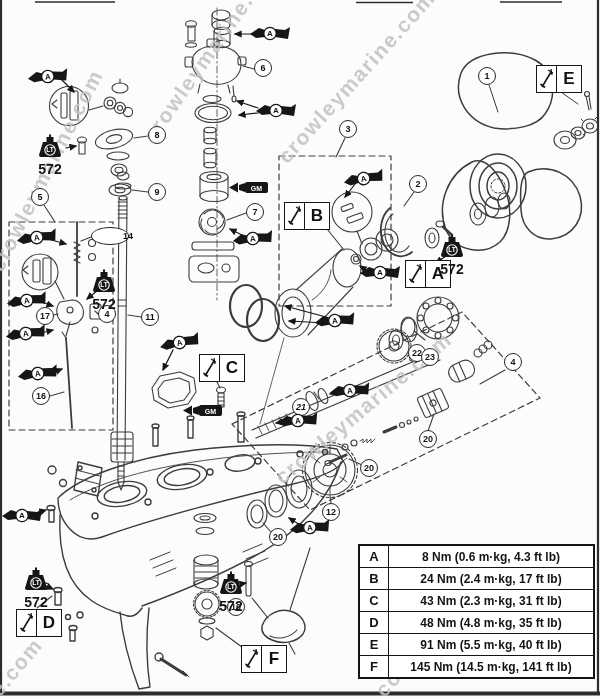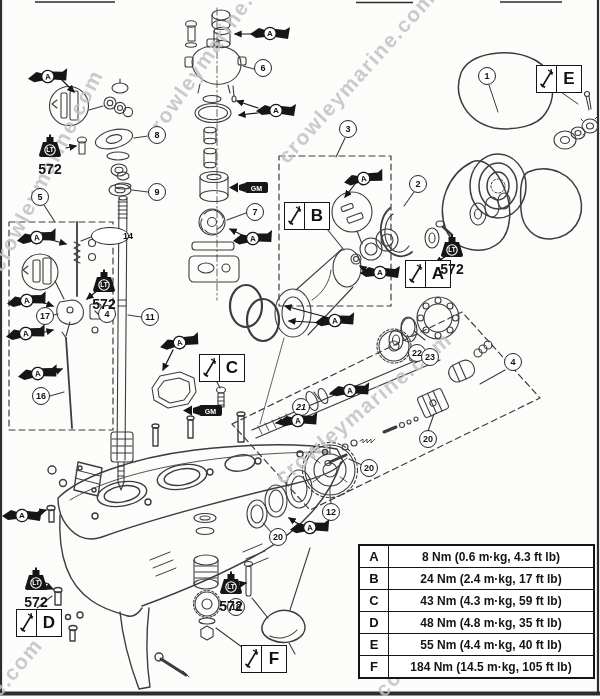--- a/index.html
+++ b/index.html
@@ -692,29 +692,29 @@
         <tr>
     <td class="k">A</td>
     <td class="v">8 Nm (0.6 m·kg, 4.3 ft lb)</td>
   </tr>
         <tr>
     <td class="k">B</td>
     <td class="v">24 Nm (2.4 m·kg, 17 ft lb)</td>
   </tr>
         <tr>
     <td class="k">C</td>
-    <td class="v">43 Nm (4.3 m·kg, 59 ft lb)</td>
+    <td class="v">43 Nm (2.3 m·kg, 31 ft lb)</td>
   </tr>
         <tr>
     <td class="k">D</td>
     <td class="v">48 Nm (4.8 m·kg, 35 ft lb)</td>
   </tr>
         <tr>
     <td class="k">E</td>
-    <td class="v">55 Nm (4.4 m·kg, 40 ft lb)</td>
+    <td class="v">91 Nm (5.5 m·kg, 40 ft lb)</td>
   </tr>
         <tr>
     <td class="k">F</td>
-    <td class="v">184 Nm (14.5 m·kg, 105 ft lb)</td>
+    <td class="v">145 Nm (14.5 m·kg, 141 ft lb)</td>
   </tr>
       </tbody>
   </table>
 </div>
 
 </body></html>

